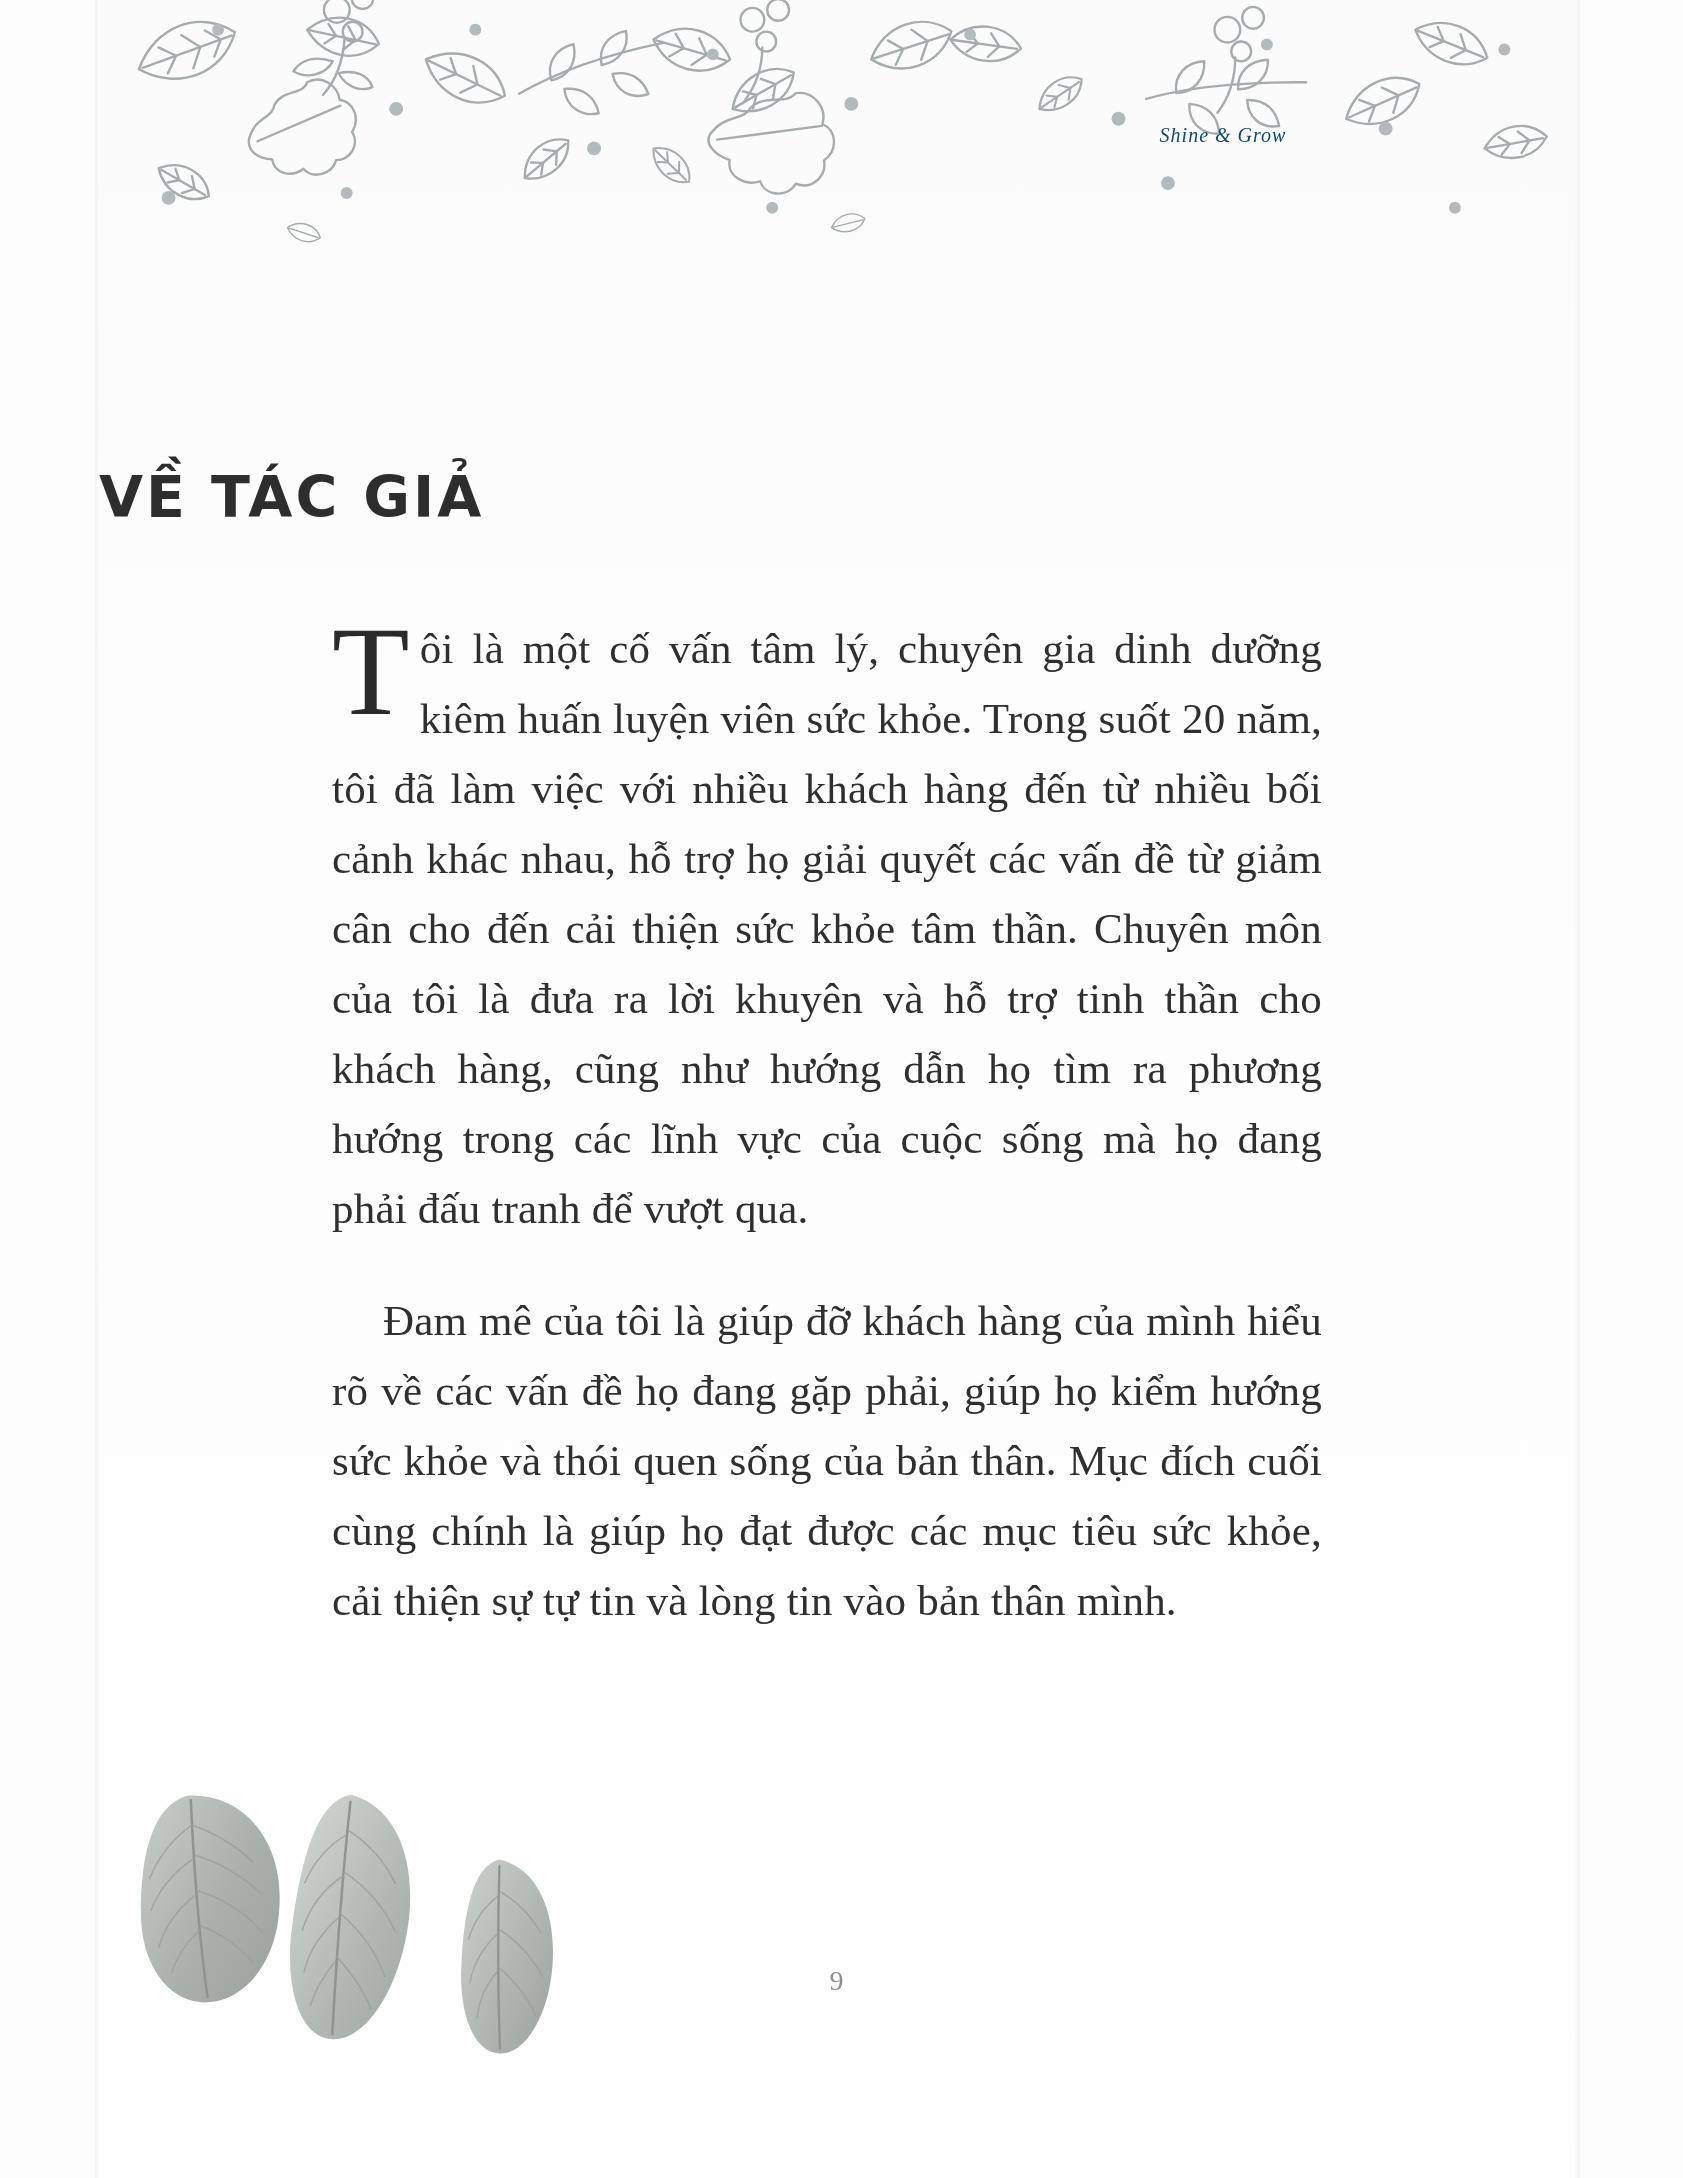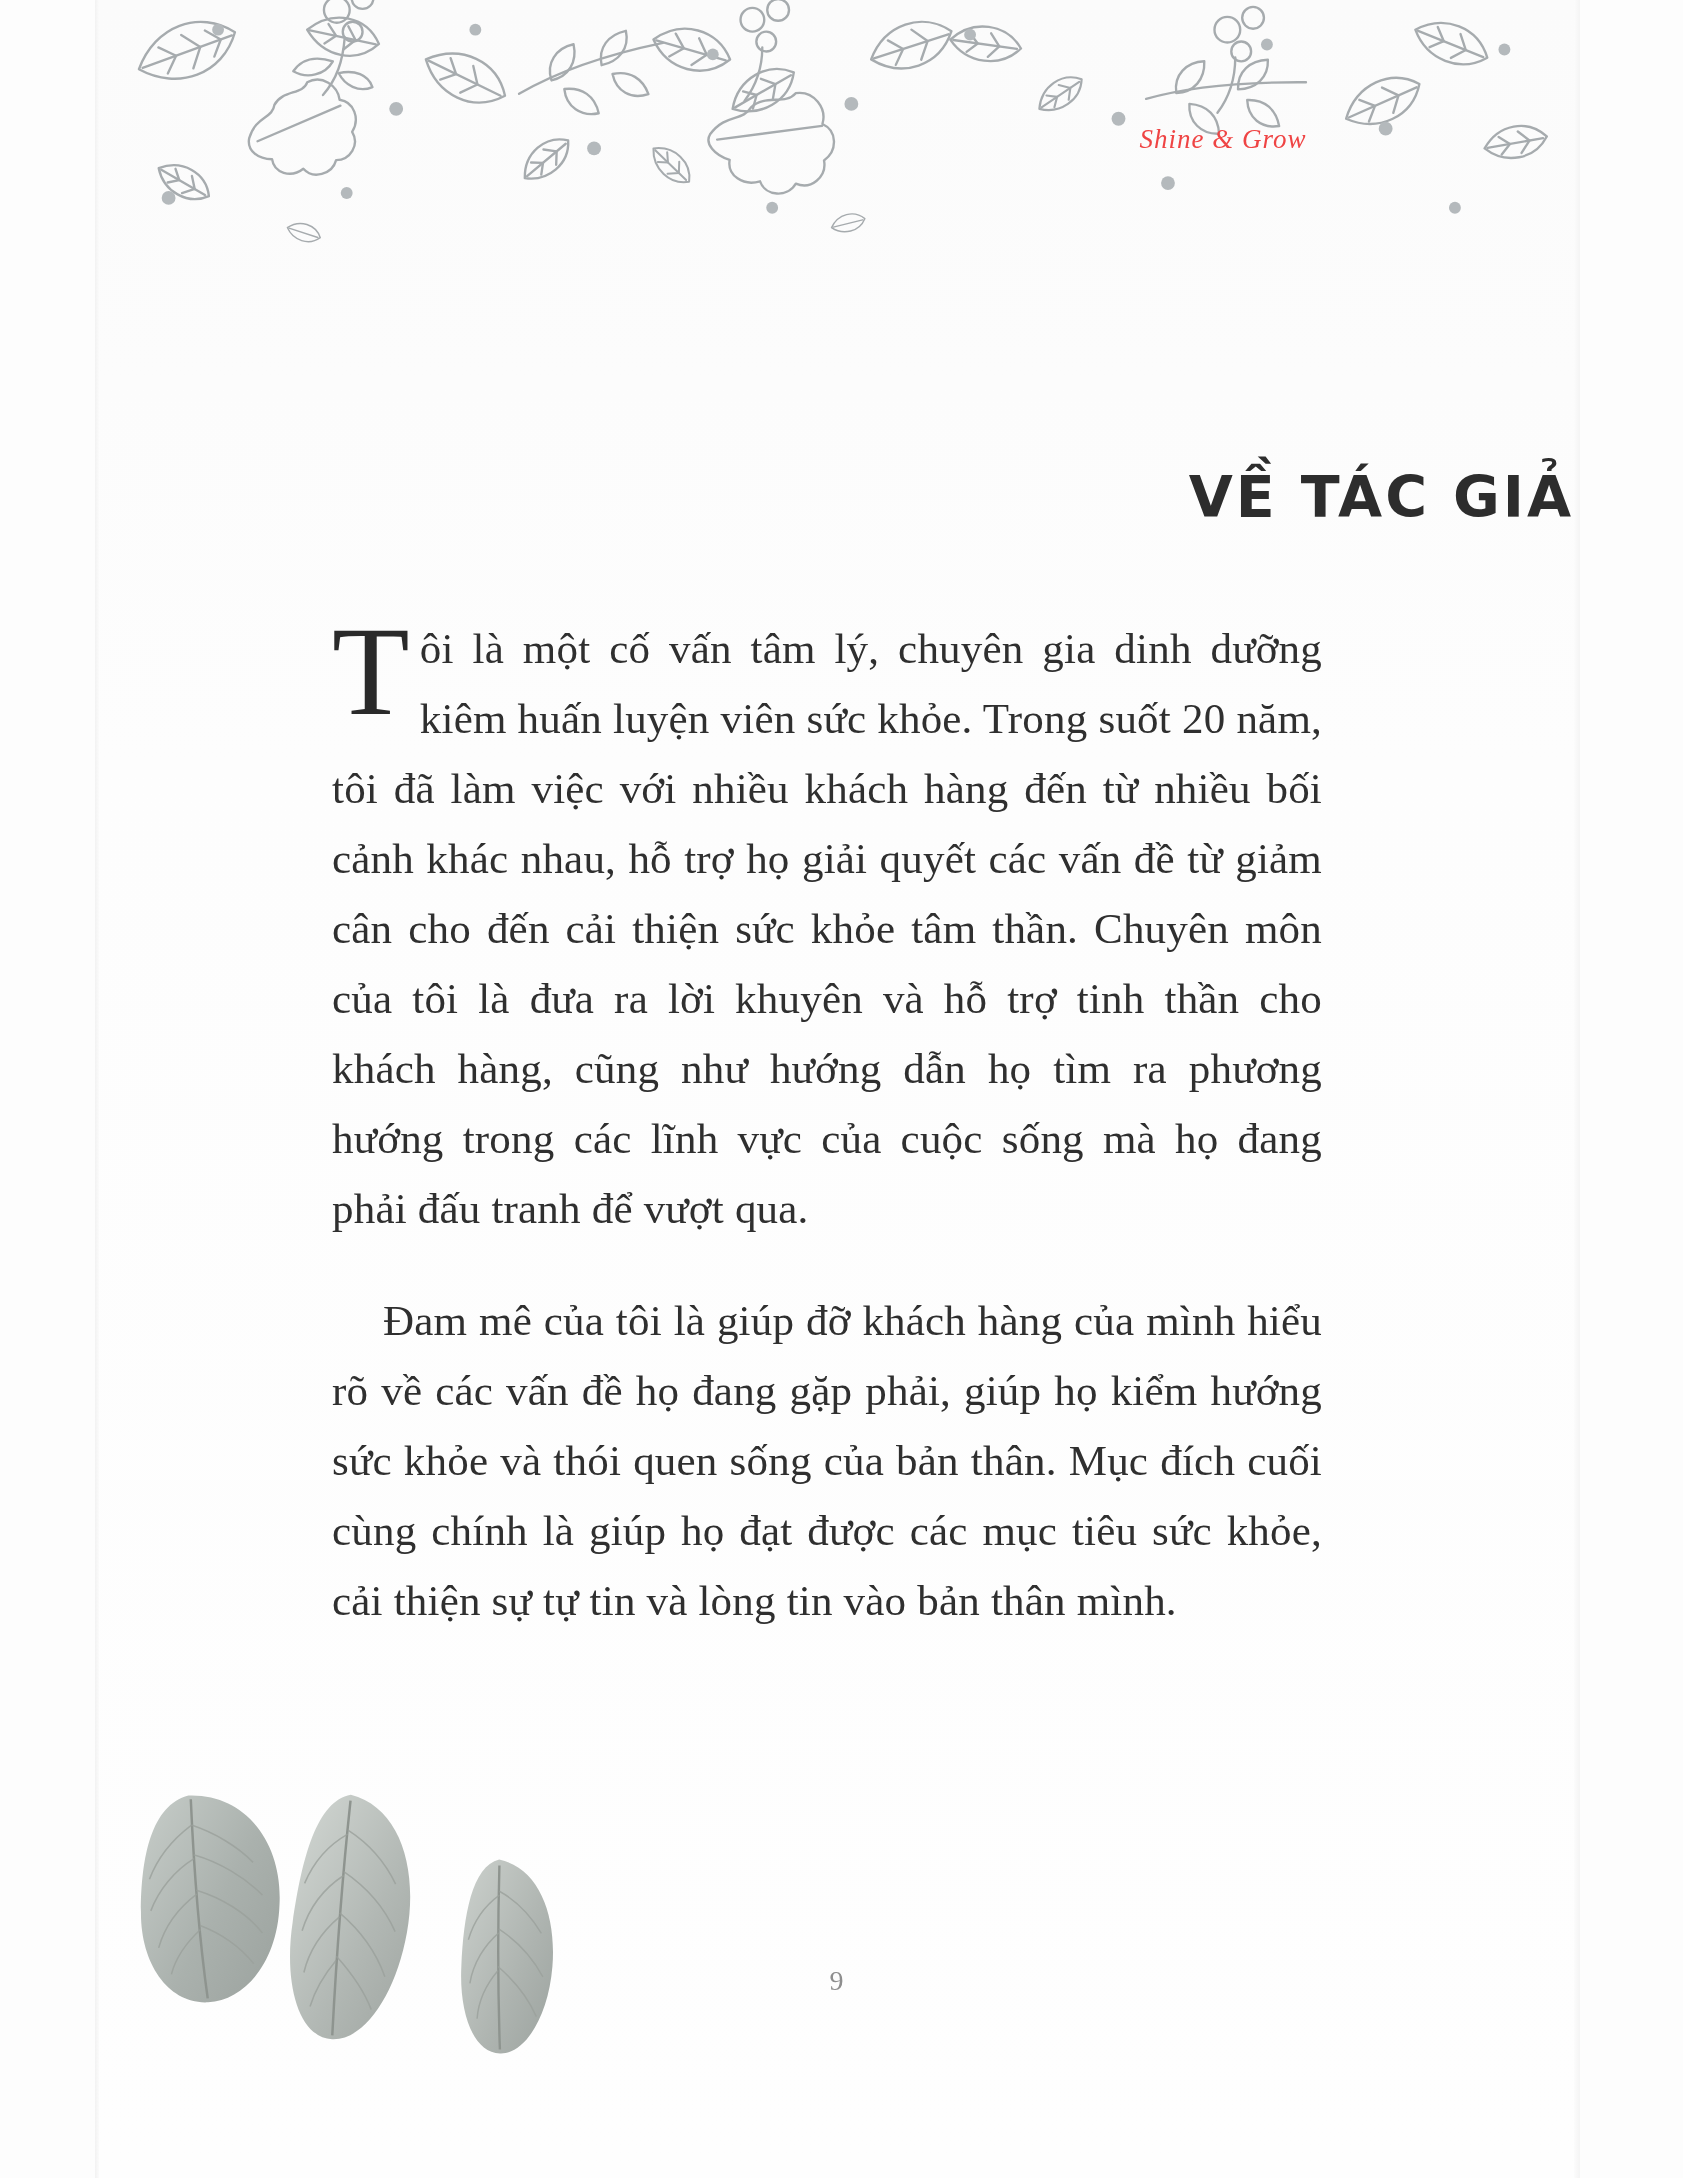--- a/index.html
+++ b/index.html
@@ -63,32 +63,32 @@
   .foliage svg { display: block; }
 
   .watermark {
     position: absolute;
     left: 1109px;
     top: 124px;
     width: 228px;
     text-align: center;
     font-family: "Liberation Serif", serif;
     font-style: italic;
-    font-size: 27px;
-    color: #ef4444;
+    font-size: 20px;
+    color: #0c4a6e;
     letter-spacing: 1px;
     user-select: none;
   }
 
   .title {
     position: absolute;
     left: 99px;
     top: 426px;
     width: 1475px;
-    text-align: right;
+    text-align: left;
     font-family: "DejaVu Sans", sans-serif;
     font-weight: 700;
     font-size: 57px;
     letter-spacing: 3px;
     color: #2d2d2d;
   }
 
   .body-col {
     position: absolute;
     left: 332px;

